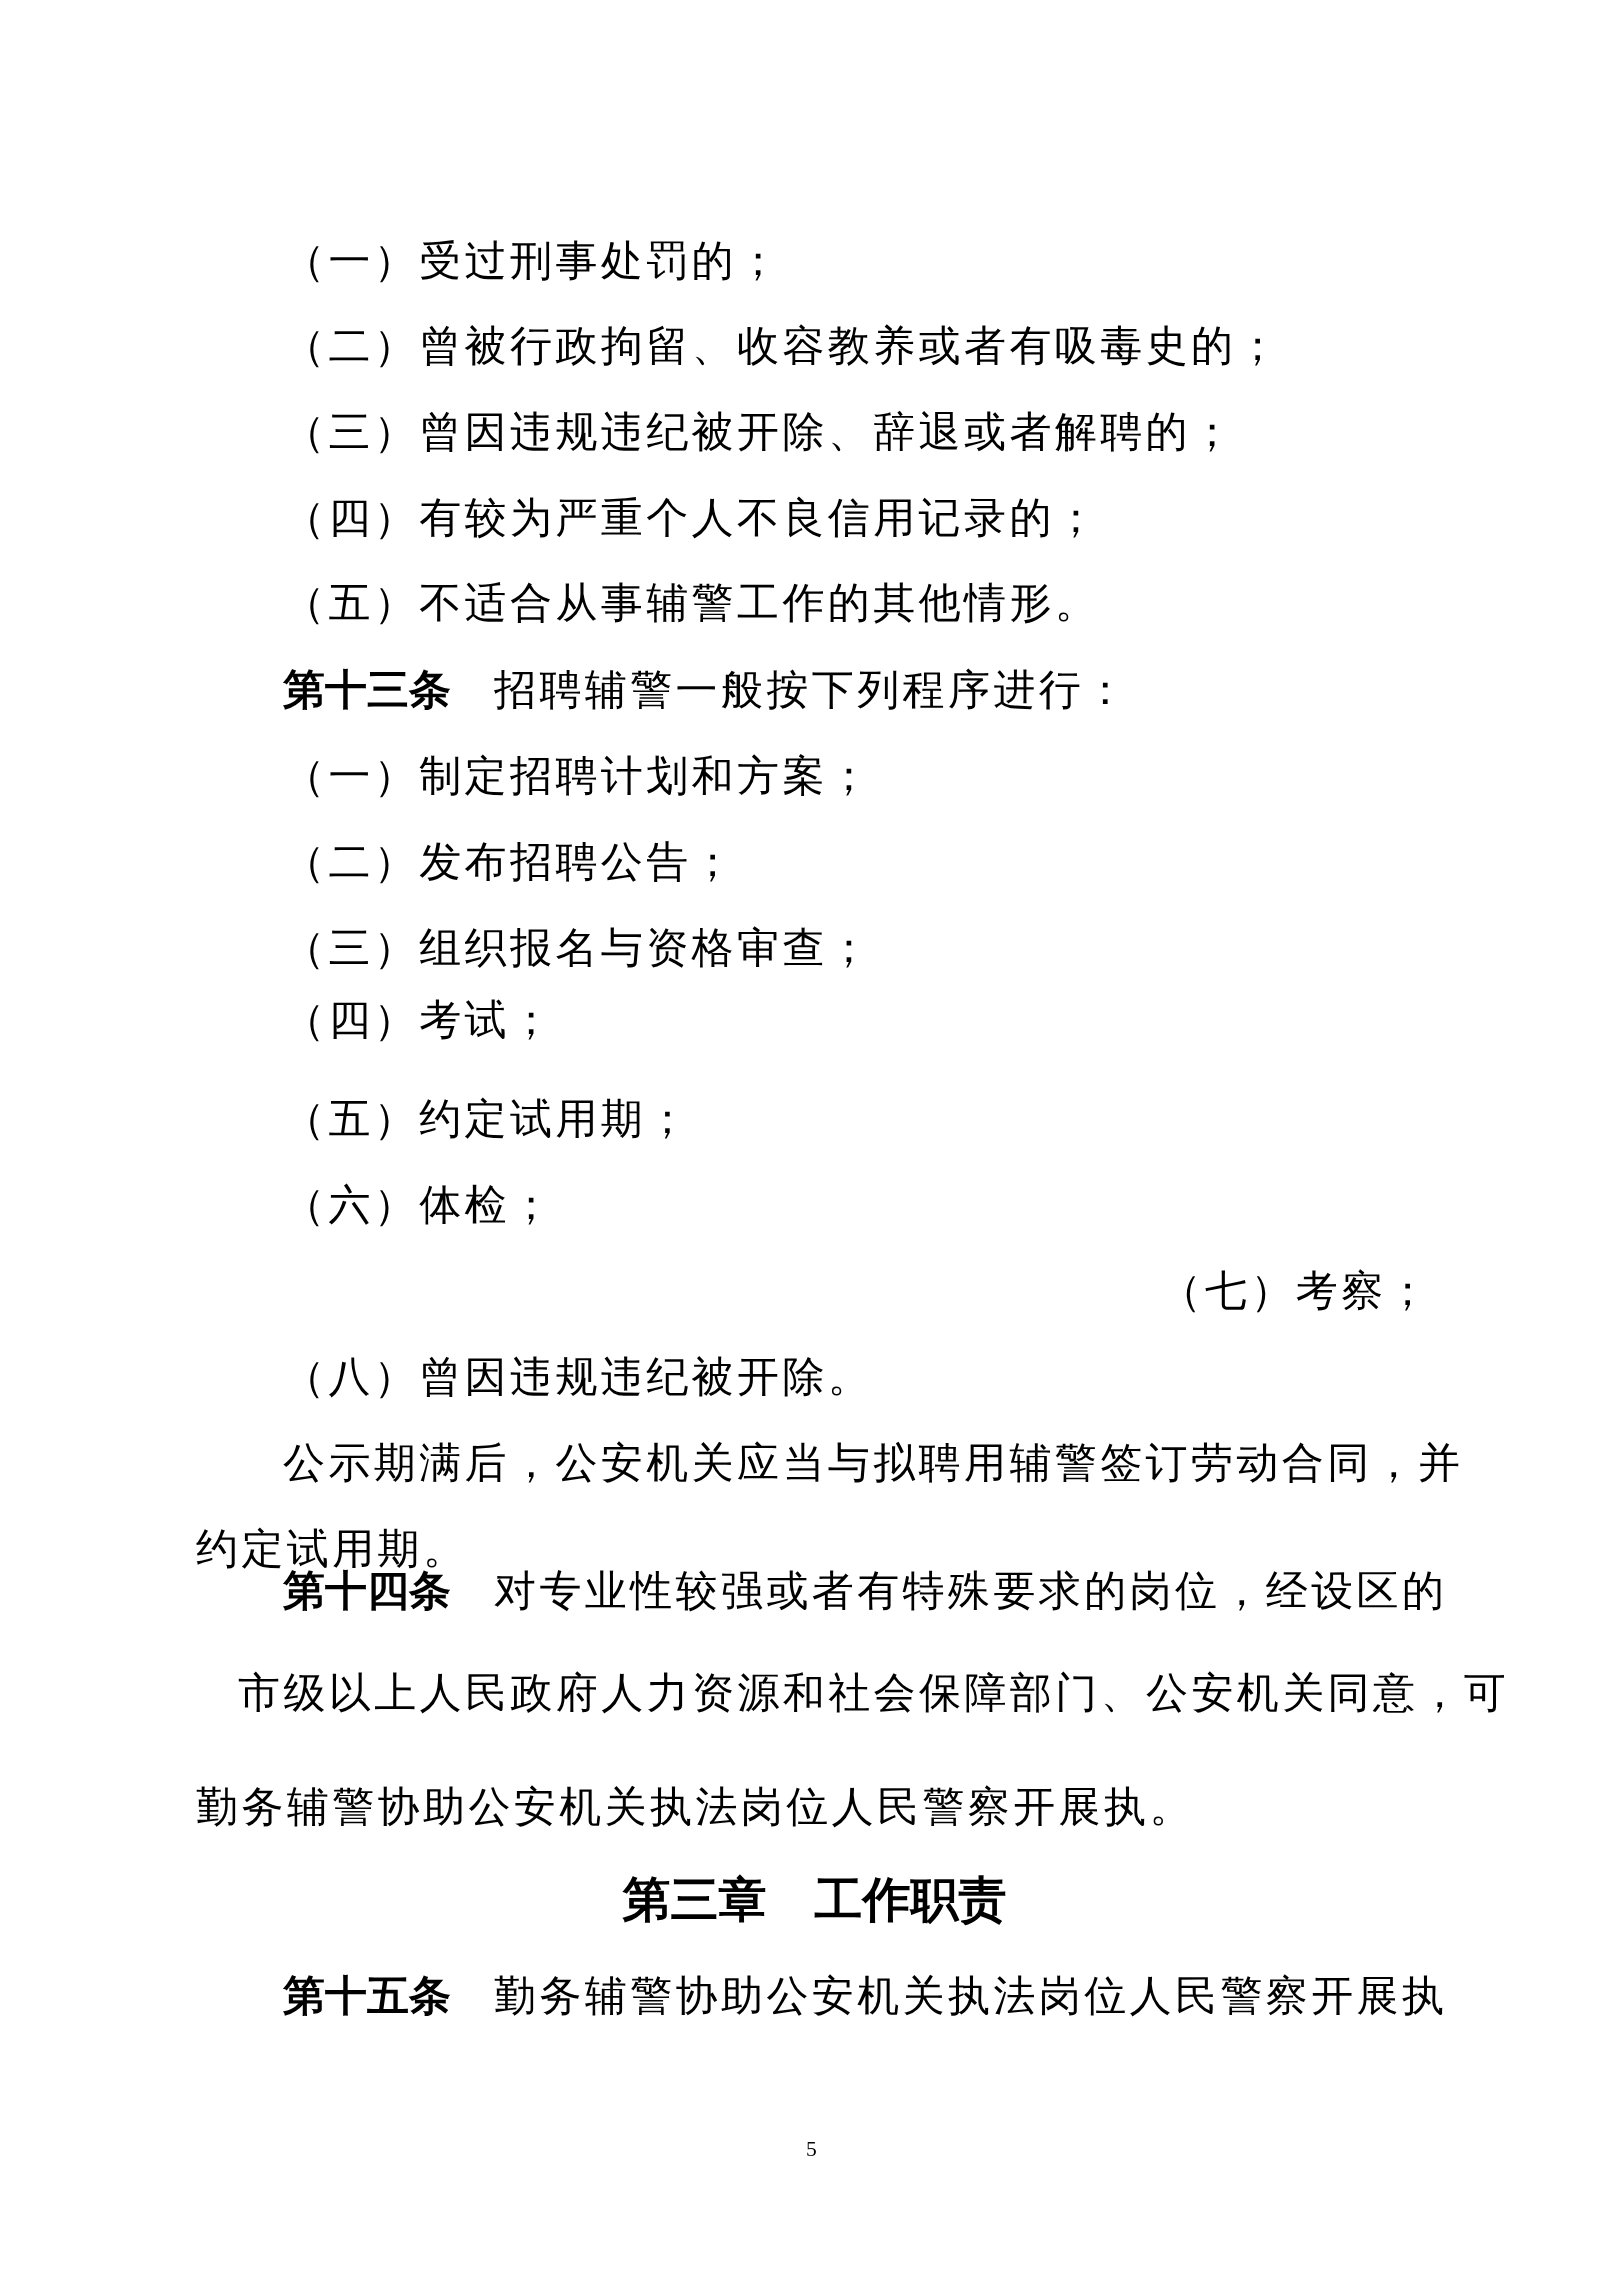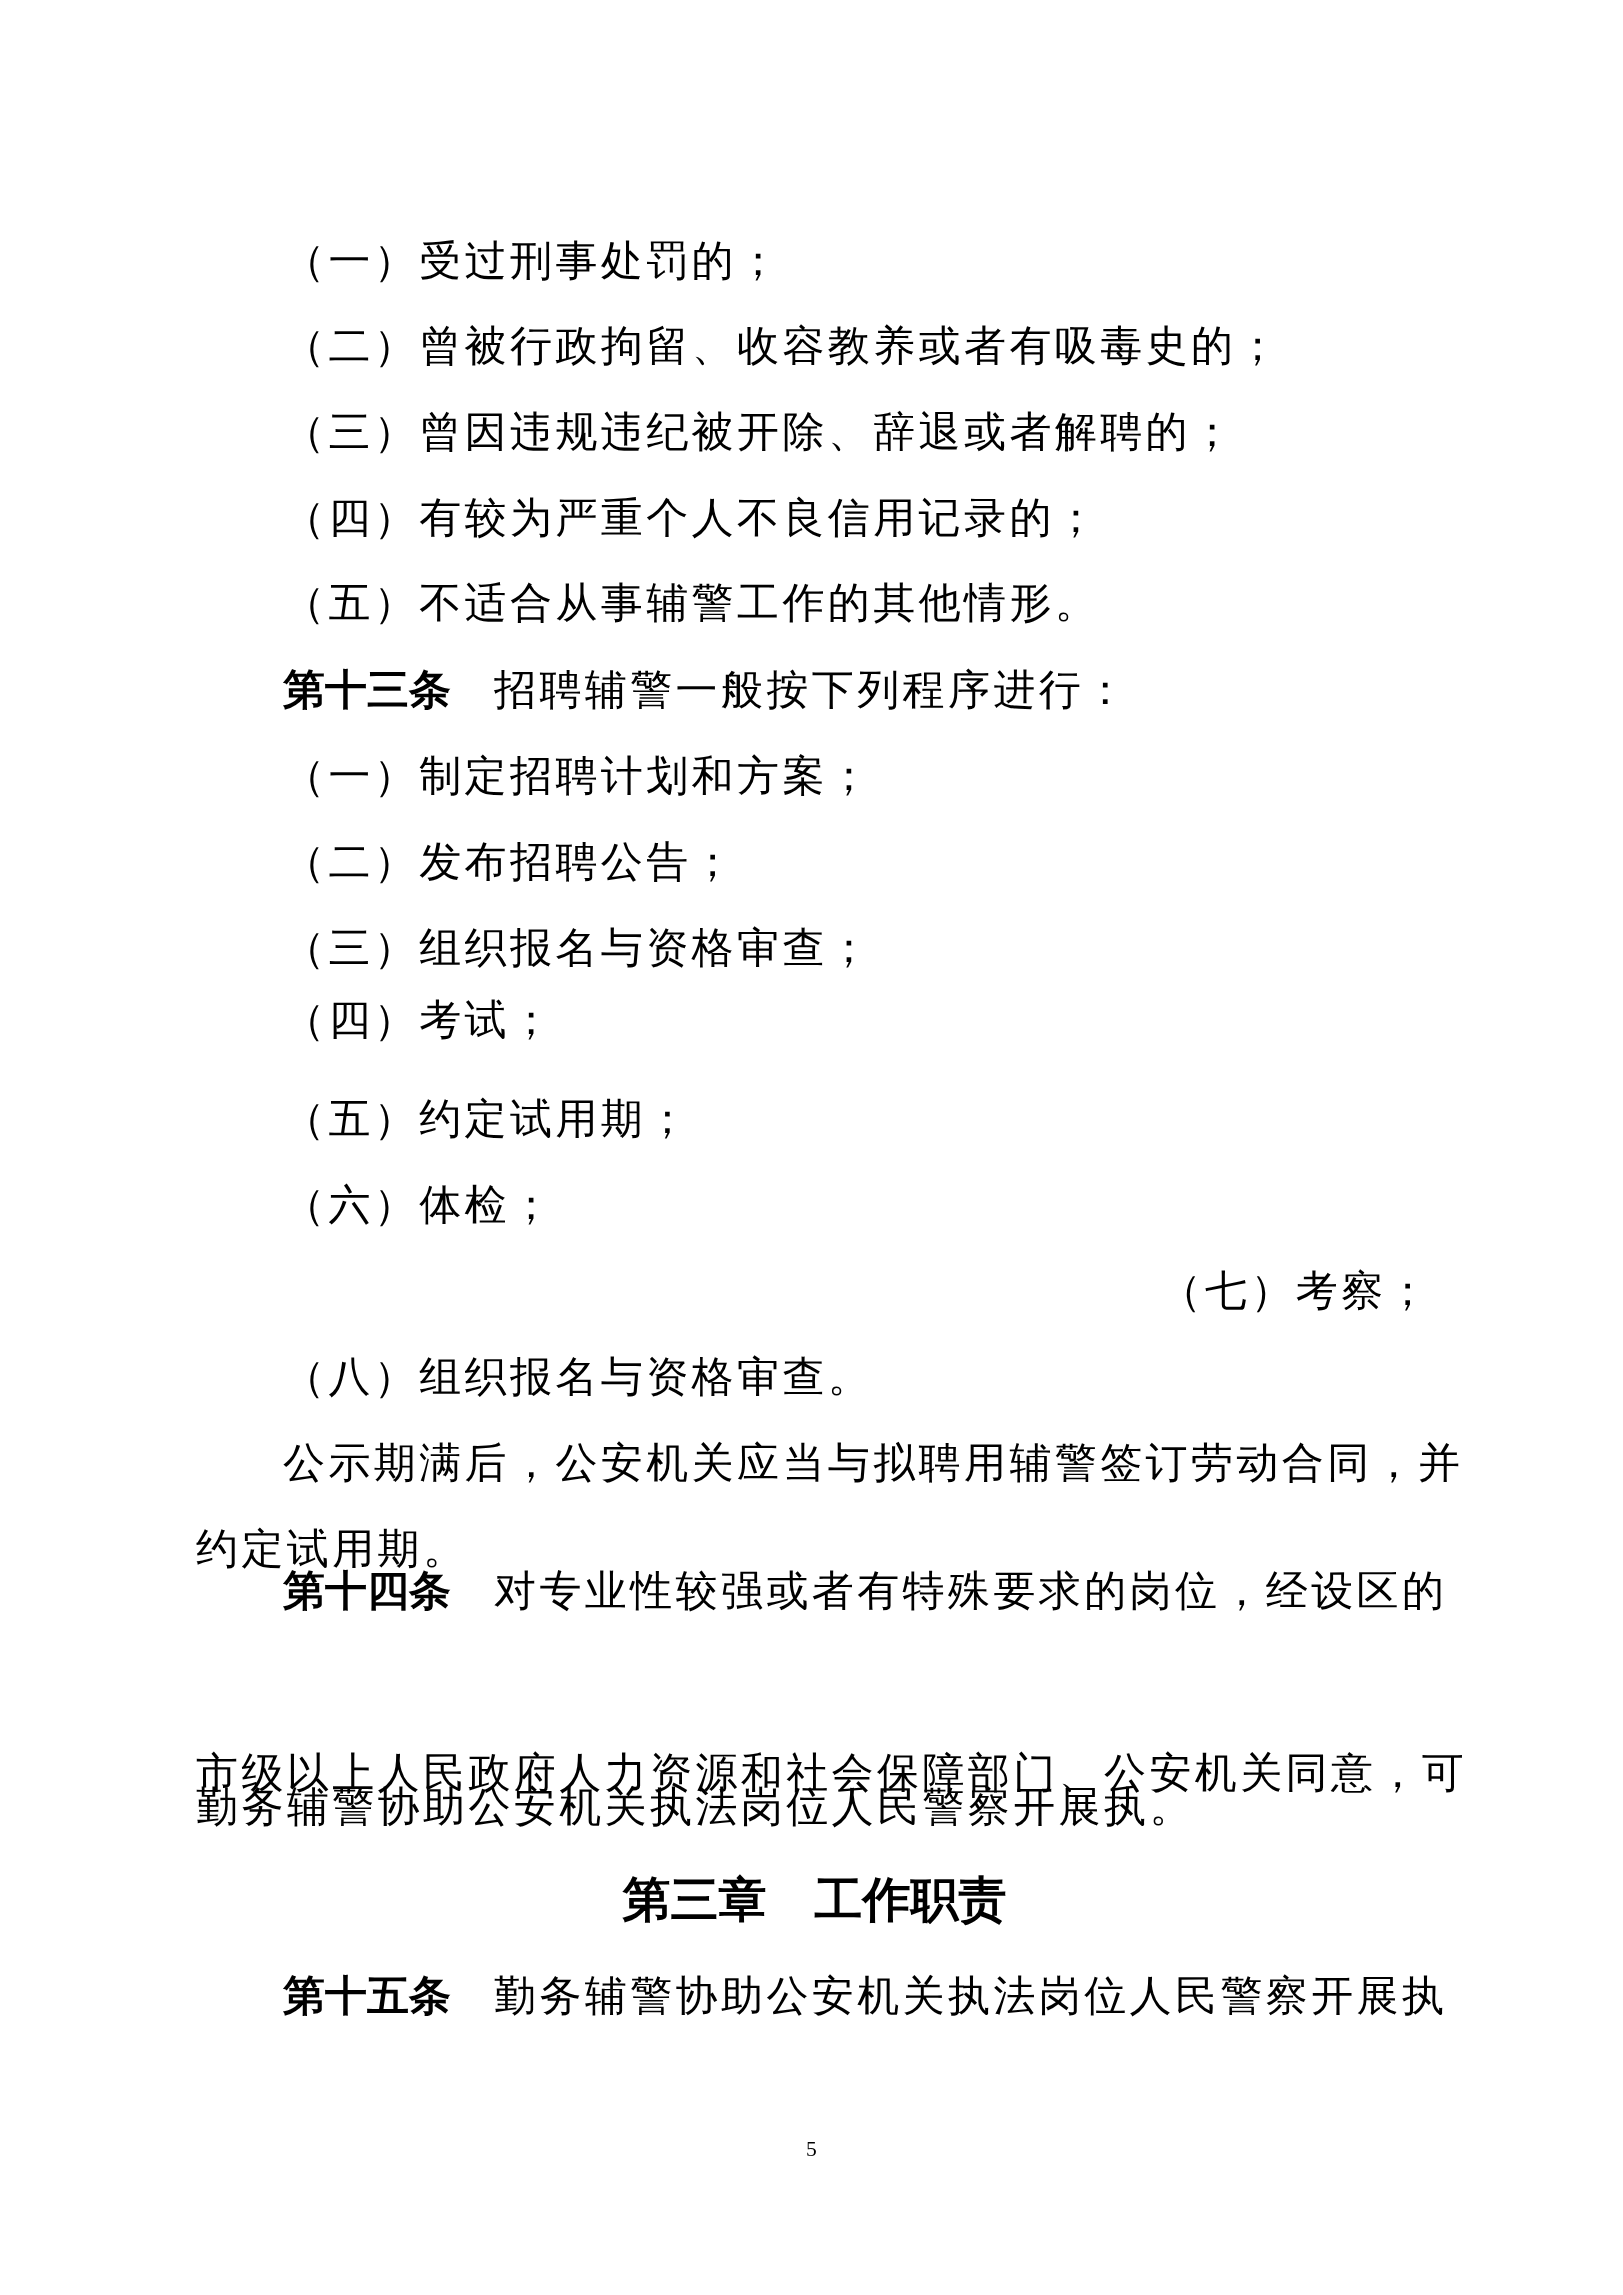--- a/index.html
+++ b/index.html
@@ -102,30 +102,30 @@
   <div class="line indent" style="top:1094px;">
     <span>（五）</span><span>约定试用期；</span>
   </div>
   <div class="line indent" style="top:1180px;">
     <span>（六）</span><span>体检；</span>
   </div>
   <div class="line indent" style="top:1266px;text-align:right;">
     <span>（七）</span><span>考察；</span>
   </div>
   <div class="line indent" style="top:1352px;">
-    <span>（八）</span><span>组织报名与资格审查。</span>
+    <span>（八）</span><span>曾因违规违纪被开除。</span>
   </div>
 
   <div class="line indent justify" style="top:1438px;">公示期满后，公安机关应当与拟聘用辅警签订劳动合同，并</div>
   <div class="line" style="top:1524px;">约定试用期。</div>
 
   <div class="line indent justify" style="top:1566px;">
     <span class="bold">第十四条</span><span class="gap"></span><span>对专业性较强或者有特殊要求的岗位，经设区的</span>
   </div>
-  <div class="line justify" style="top:1748px;">市级以上人民政府人力资源和社会保障部门、公安机关同意，可</div>
+  <div class="line justify" style="top:1668px;margin-left:42px;">市级以上人民政府人力资源和社会保障部门、公安机关同意，可</div>
   <div class="line" style="top:1782px;">勤务辅警协助公安机关执法岗位人民警察开展执。</div>
 
   <div class="chapter" style="top:1875px;">第三章　工作职责</div>
 
   <div class="line indent justify" style="top:1971px;">
     <span class="bold">第十五条</span><span class="gap"></span><span>勤务辅警协助公安机关执法岗位人民警察开展执</span>
   </div>
 
 </div>
 

